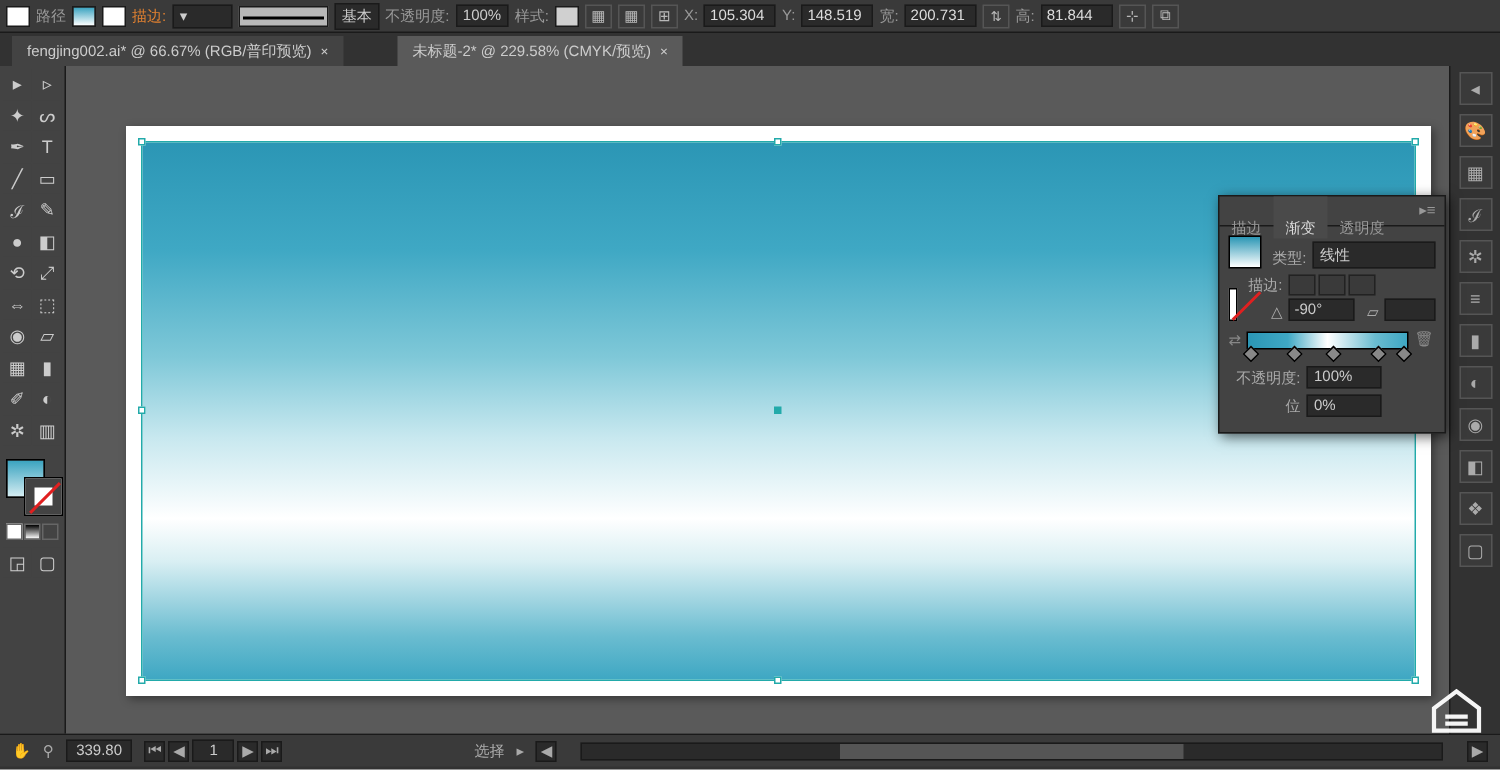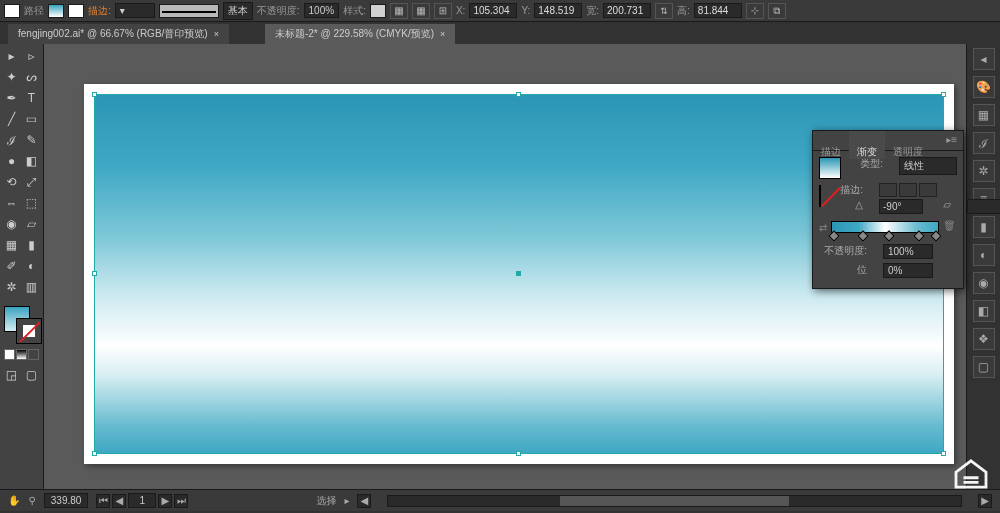--- a/index.html
+++ b/index.html
@@ -51,21 +51,21 @@
 .right-col { width: 34px; background: #323232; border-left: 1px solid #1a1a1a; display: flex; flex-direction: column; align-items: center; padding-top: 4px; gap: 6px; }
 .right-col .panel-icon { width: 22px; height: 22px; background: #3a3a3a; border: 1px solid #555; display: flex; align-items: center; justify-content: center; cursor: pointer; color: #aaa; font-size: 12px; }
 
 
 .gradient-panel { position: absolute; right: 36px; top: 130px; width: 152px; background: #434343; border: 1px solid #1a1a1a; box-shadow: 2px 2px 8px rgba(0,0,0,0.6); z-index: 10; }
 .panel-tabs { display: flex; height: 20px; border-bottom: 1px solid #1a1a1a; }
 .panel-tab { padding: 14px 8px; font-size: 10px; color: #999; cursor: pointer; }
 .panel-tab.active { color: #ddd; background: #4a4a4a; }
 .panel-menu { margin-left: auto; padding: 3px 6px; cursor: pointer; color: #999; }
 .panel-body { padding: 6px; }
-.panel-row { display: flex; align-items: flex-start; gap: 16px; margin-bottom: 4px; }
+.panel-row { display: flex; align-items: flex-end; gap: 4px; margin-bottom: 4px; }
 .panel-row .lbl { font-size: 10px; color: #aaa; min-width: 26px; text-align: right; }
 .panel-row .dd { flex: 1; background: #2a2a2a; border: 1px solid #1a1a1a; padding: 1px 4px; color: #ccc; font-size: 10px; }
 .panel-row .num { width: 44px; background: #2a2a2a; border: 1px solid #1a1a1a; padding: 1px 3px; color: #ccc; font-size: 10px; }
 .grad-preview { width: 22px; height: 22px; border: 1px solid #000; background: linear-gradient(#2b96b5, #fff); }
 .grad-stroke { width: 22px; height: 22px; border: 1px solid #000; background: #fff; position: relative; margin-top: 2px; }
 .grad-stroke::after { content: ''; position: absolute; left: -2px; top: 10px; width: 26px; height: 2px; background: #e02020; transform: rotate(-45deg); }
 .stroke-icons { display: flex; gap: 2px; }
 .stroke-icons .si { width: 18px; height: 14px; background: #3a3a3a; border: 1px solid #222; }
 .grad-slider-wrap { display: flex; align-items: center; gap: 4px; margin: 6px 0; }
 .grad-slider { flex: 1; height: 12px; background: linear-gradient(to right, #2b96b5 0%, #3fa8c4 25%, #fff 50%, #6abcd0 80%, #3ea7c3 100%); border: 1px solid #000; position: relative; }

